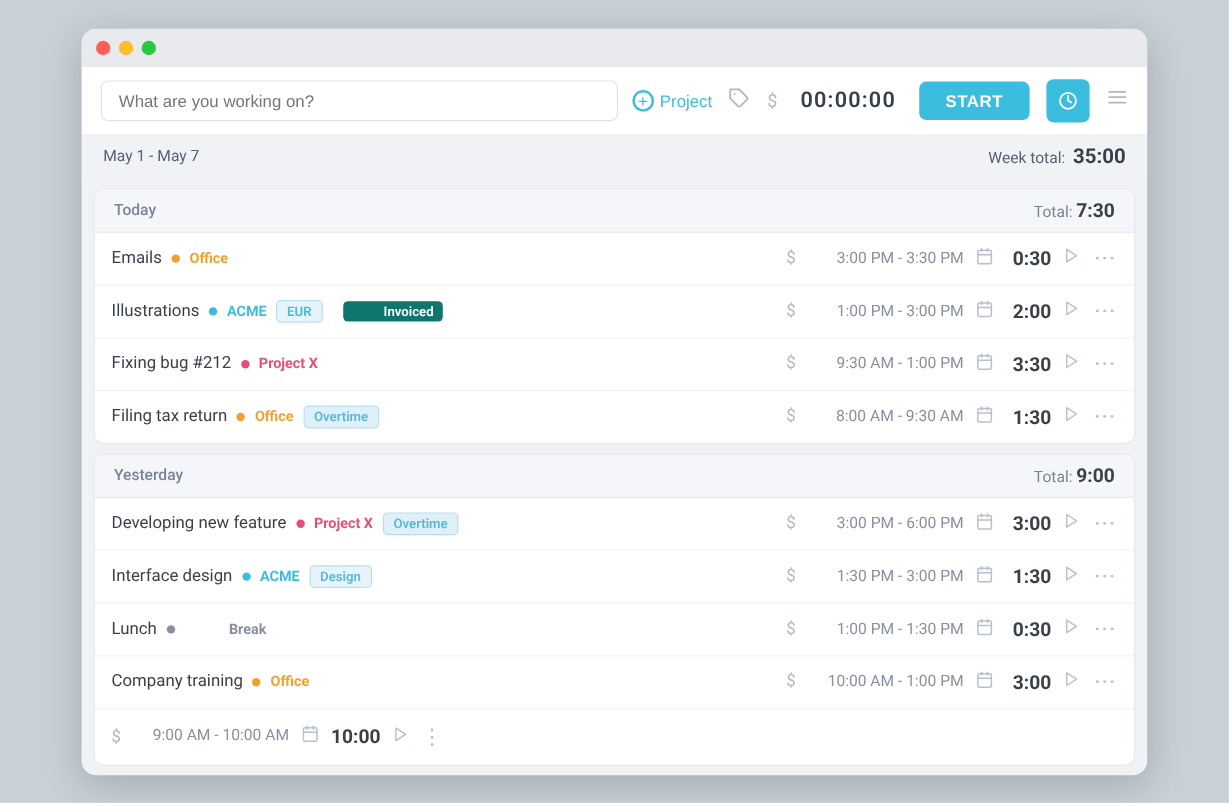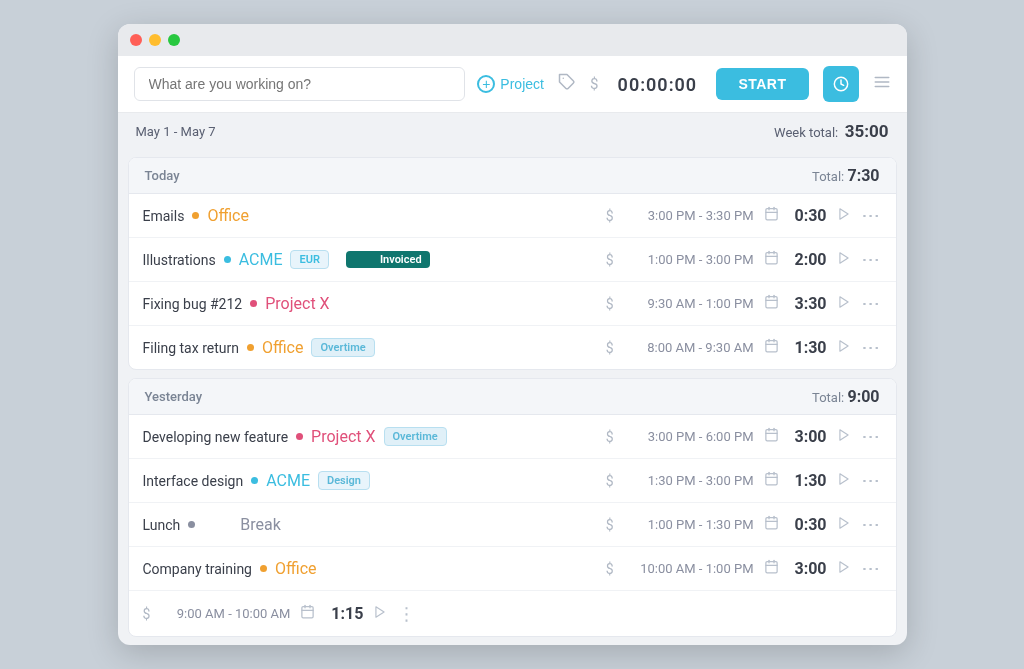--- a/index.html
+++ b/index.html
@@ -8,21 +8,21 @@
       font-family: -apple-system, BlinkMacSystemFont, 'Segoe UI', Roboto, sans-serif;
       display: flex;
       align-items: center;
       justify-content: center;
       min-height: 100vh;
       padding: 20px;
     }
     .window {
       background: #f0f2f5;
       border-radius: 12px;
-      width: 789px;
+      width: 888px;
       box-shadow: 0 8px 32px rgba(0,0,0,0.18);
       overflow: hidden;
     }
     .titlebar {
       background: #e8eaed;
       height: 32px;
       display: flex;
       align-items: center;
       padding: 0 12px;
       gap: 7px;
@@ -166,21 +166,21 @@
       display: flex;
       align-items: center;
       gap: 8px;
       flex-wrap: wrap;
     }
     .entry-desc-text { color: #3a3f4a; }
     .dot-sep {
       width: 7px; height: 7px; border-radius: 50%;
       display: inline-block; flex-shrink: 0;
     }
-    .project-name { font-size: 16px; font-weight: 400; }
+    .project-name { font-size: 12px; font-weight: 700; }
     .color-office { color: #f0a030; }
     .color-acme { color: #3bbde0; }
     .color-projectx { color: #e0507a; }
     .color-break { color: #8a8fa0; margin-left: 37px; }
     .dot-office { background: #f0a030; }
     .dot-acme { background: #3bbde0; }
     .dot-projectx { background: #e0507a; }
     .dot-break { background: #8a8fa0; }
 
     .tag-badge {
@@ -484,21 +484,21 @@
         <span class="entry-dollar">$</span>
         <span class="entry-time-range">9:00 AM - 10:00 AM</span>
         <span class="entry-calendar">
           <svg width="15" height="15" viewBox="0 0 24 24" fill="none" stroke="#b8c0cc" stroke-width="2" stroke-linecap="round" stroke-linejoin="round">
             <rect x="3" y="4" width="18" height="18" rx="2" ry="2"></rect>
             <line x1="16" y1="2" x2="16" y2="6"></line>
             <line x1="8" y1="2" x2="8" y2="6"></line>
             <line x1="3" y1="10" x2="21" y2="10"></line>
           </svg>
         </span>
-        <span class="entry-duration">1:15</span>
+        <span class="entry-duration">10:00</span>
         <span class="entry-play">
           <svg width="14" height="14" viewBox="0 0 24 24" fill="none" stroke="#b8c0cc" stroke-width="2" stroke-linecap="round" stroke-linejoin="round">
             <polygon points="5 3 19 12 5 21 5 3"></polygon>
           </svg>
         </span>
         <span class="entry-more" style="font-size:18px;color:#b8c0cc;letter-spacing:normal;writing-mode:horizontal-tb;">⋮</span>
       </div>
       </div>
     </div>
 </div>

